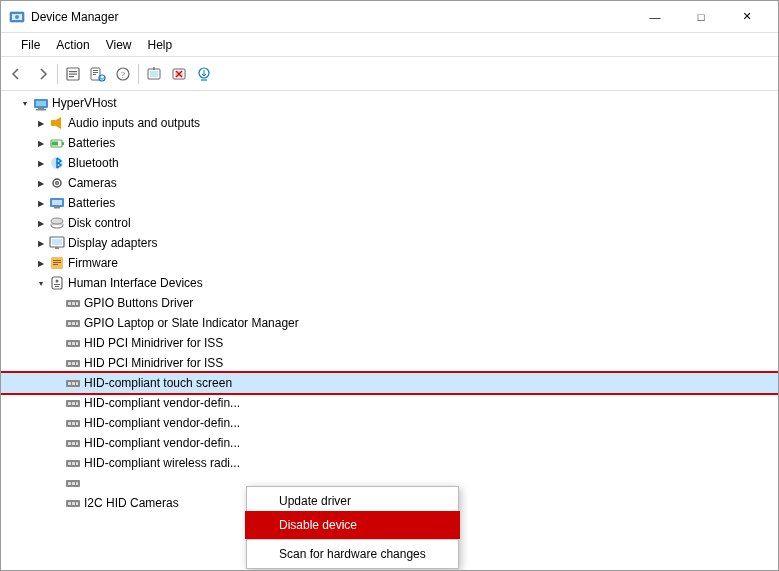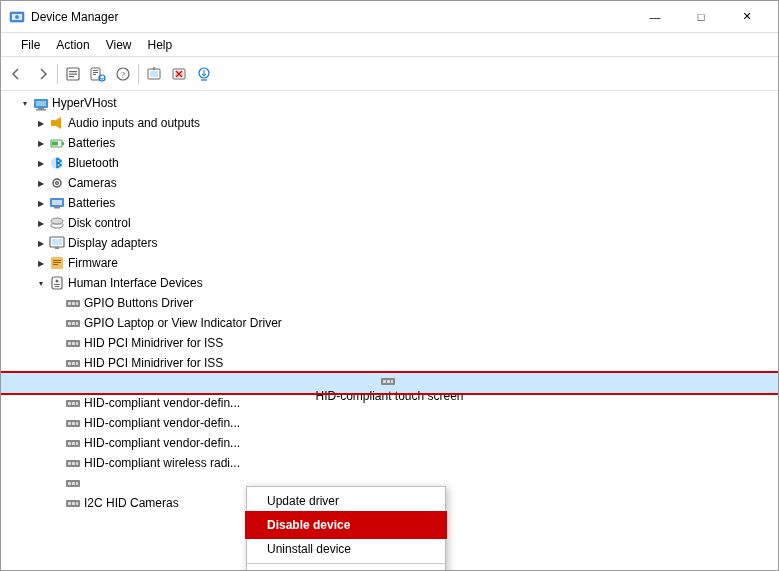--- a/index.html
+++ b/index.html
@@ -21,31 +21,31 @@
     .toolbar-sep { width: 1px; height: 20px; background: #ccc; margin: 0 2px; }
     
     .main-content { display: flex; flex: 1; overflow: hidden; position: relative; }
     
     .tree-view { flex: 1; overflow-y: auto; overflow-x: hidden; padding: 2px 0; background: #fff; position: relative; }
     .tree-view::-webkit-scrollbar { width: 12px; }
     .tree-view::-webkit-scrollbar-track { background: #f0f0f0; }
     .tree-view::-webkit-scrollbar-thumb { background: #c0c0c0; border: 2px solid #f0f0f0; border-radius: 6px; }
     
     .tree-item { display: flex; align-items: center; height: 20px; padding-left: 0; cursor: pointer; white-space: nowrap; }
-    .tree-item.highlighted { background: #d0e8ff; outline: 2px solid #cc0000; flex-direction: column; }
+    .tree-item.highlighted { background: #d0e8ff; outline: 2px solid #cc0000; }
     
     .indent { display: inline-block; width: 16px; flex-shrink: 0; }
     .expand-arrow { width: 16px; flex-shrink: 0; font-size: 8px; color: #333; display: flex; align-items: center; justify-content: center; }
     .item-icon { width: 16px; height: 16px; flex-shrink: 0; margin-right: 3px; display: flex; align-items: center; justify-content: center; font-size: 13px; }
     .item-label { font-size: 12px; color: #000; text-align: center; }
     
     
     .context-menu { position: absolute; background: #fff; border: 1px solid #bbb; box-shadow: 2px 2px 8px rgba(0,0,0,0.25); z-index: 100; min-width: 200px; padding: 2px 0; }
-    .ctx-item { padding: 5px 20px; cursor: pointer; font-size: 12px; color: #000; }
-    .ctx-item.highlighted { background: #cc0000; color: #fff; font-weight: bold; outline: 2px solid #cc0000; }
+    .ctx-item { padding: 5px 32px; cursor: pointer; font-size: 12px; color: #000; }
+    .ctx-item.highlighted { background: #cc0000; color: #fff; font-weight: normal; outline: 2px solid #cc0000; }
     .ctx-sep { height: 1px; background: #ccc; margin: 2px 0; }
     .icon-audio { color: #e8a000; }
     .icon-bluetooth { color: #0078d4; }
   </style>
 </head>
 <body>
 
 <div class="window">
 
   <div class="title-bar">
@@ -297,21 +297,21 @@
         <div class="indent"></div>
         <div class="expand-arrow" style="width:16px"></div>
         <div class="item-icon">
           <svg width="16" height="16" viewBox="0 0 16 16">
               <rect x="1" y="5" width="14" height="7" rx="1" fill="#888"></rect>
               <rect x="3" y="7" width="3" height="3" rx="0.5" fill="#ddd"></rect>
               <rect x="7" y="7" width="3" height="3" rx="0.5" fill="#ddd"></rect>
               <rect x="11" y="7" width="2" height="3" rx="0.5" fill="#ddd"></rect>
             </svg>
         </div>
-        <span class="item-label">GPIO Laptop or View Indicator Driver</span>
+        <span class="item-label">GPIO Laptop or Slate Indicator Manager</span>
       </div>
 
       <div class="tree-item">
         <div class="indent"></div>
         <div class="indent"></div>
         <div class="indent"></div>
         <div class="expand-arrow" style="width:16px"></div>
         <div class="item-icon">
           <svg width="16" height="16" viewBox="0 0 16 16">
               <rect x="1" y="5" width="14" height="7" rx="1" fill="#888"></rect>
@@ -451,20 +451,19 @@
             </svg>
         </div>
         <span class="item-label">I2C HID Cameras</span>
       </div>
 
     </div>
 
     <div class="context-menu" style="position:absolute; left:245px; top:395px;">
       <div class="ctx-item">Update driver</div>
       <div class="ctx-item highlighted" style="background:#cc0000; color:#fff; outline:2px solid #cc0000;">Disable device</div>
-      <div class="ctx-item">Uninstall device</div>
       <div class="ctx-sep"></div>
       <div class="ctx-item">Scan for hardware changes</div>
 
     </div>
 
   </div>
 </div>
 
 </body></html>

